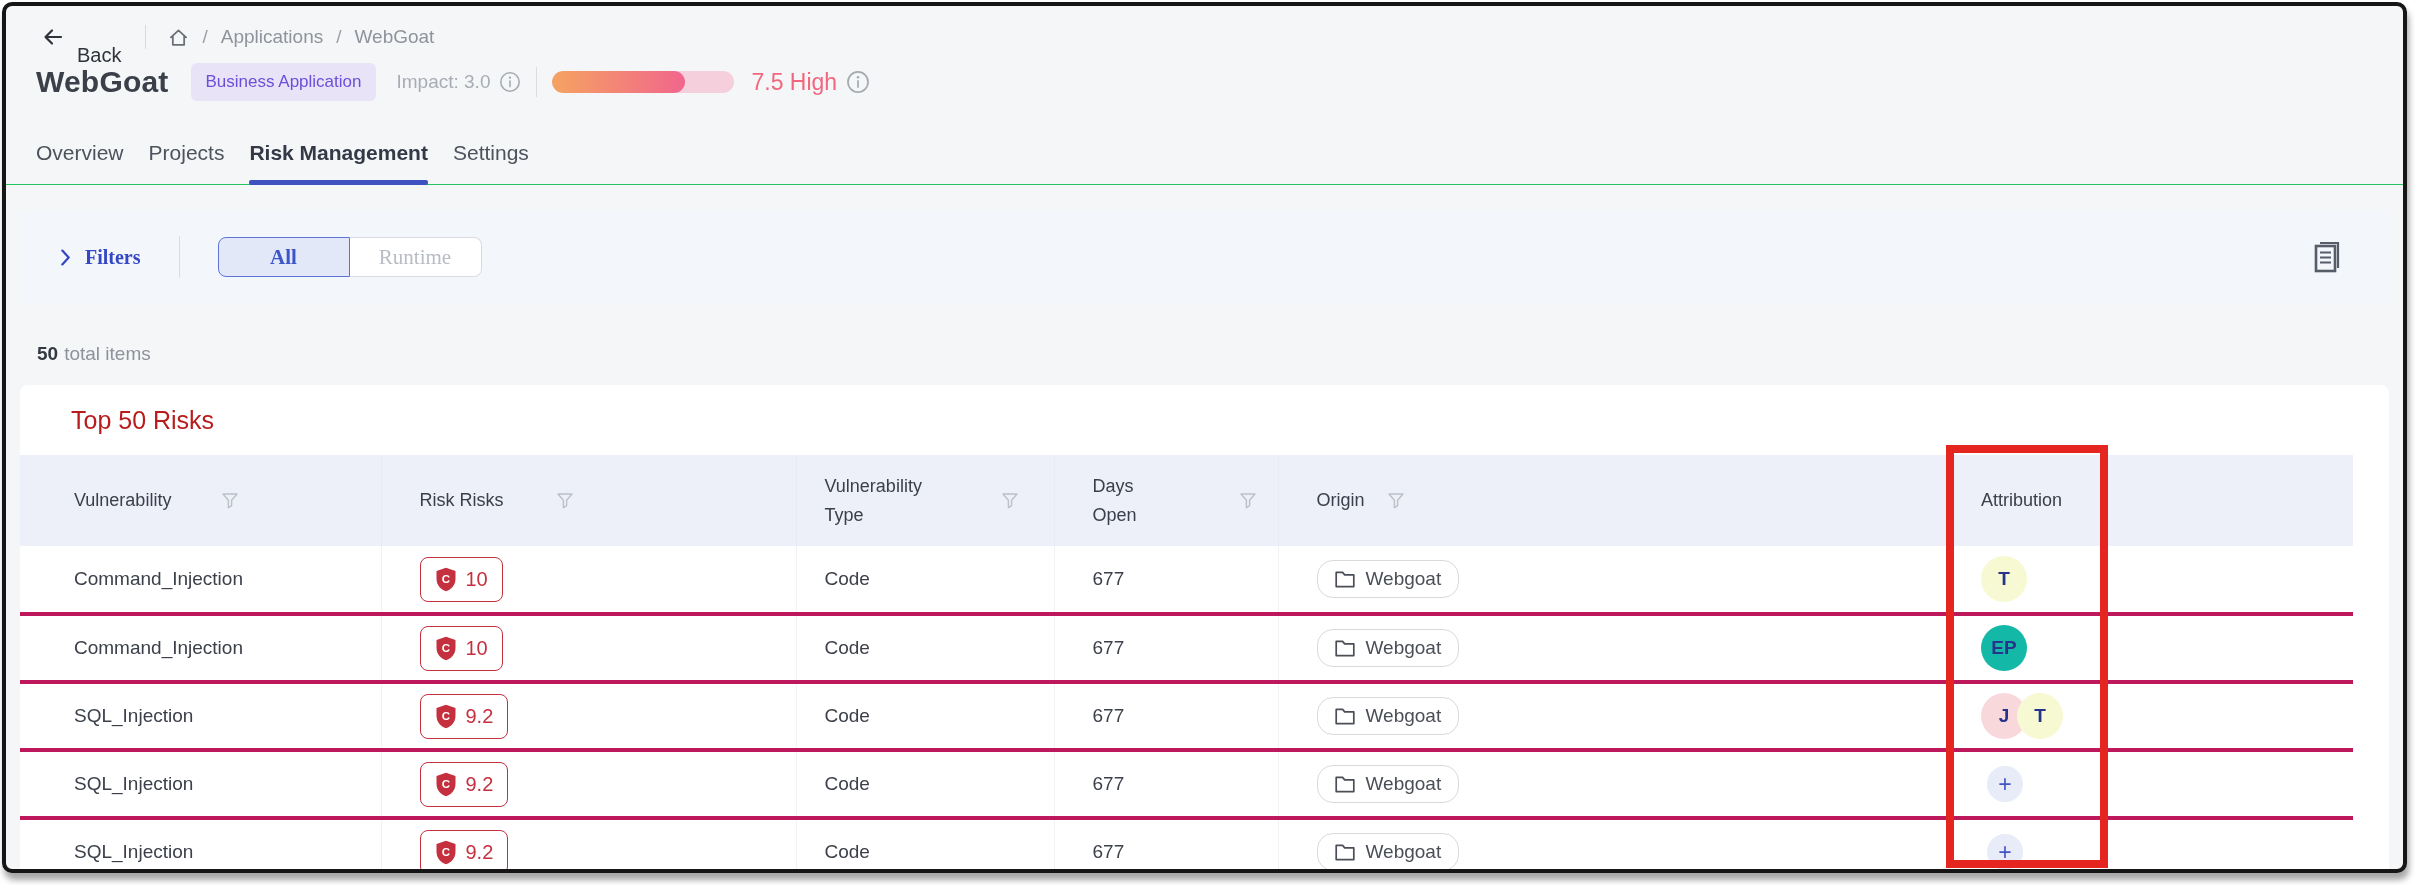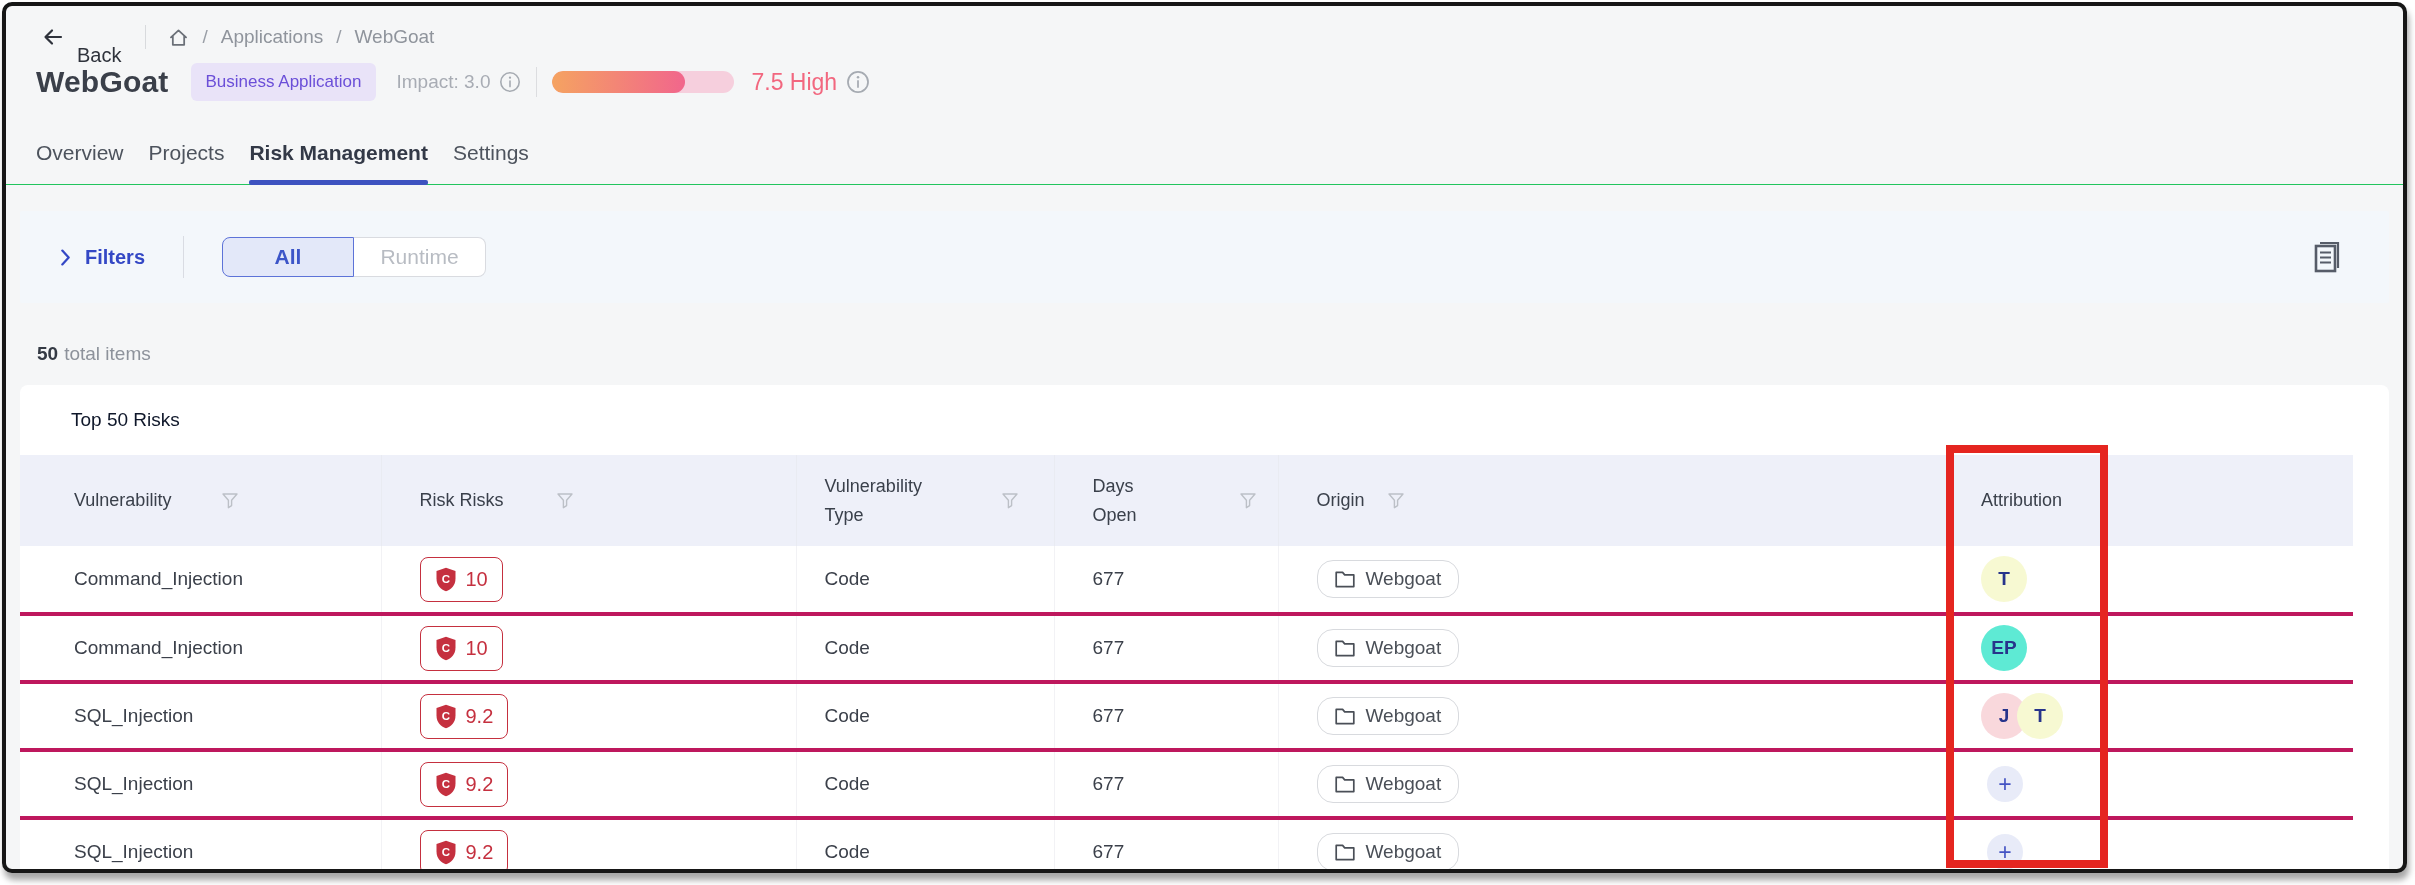--- a/index.html
+++ b/index.html
@@ -44,21 +44,21 @@
   .tab { font-size: 21px; color: #4d535d; line-height: 26px; padding-bottom: 18px; cursor: pointer; position: relative; }
   .tab.active { color: #333947; font-weight: 700; }
   .tab.active::after {
     content: ""; position: absolute; left: 0; right: 0; bottom: -1px;
     height: 5px; background: #3d52c0; border-radius: 2px;
   }
 
   
   .filters-bar {
     margin: 26px 14px 0; height: 92px; background: #f3f7fb;
-    display: flex; align-items: center; padding: 0 40px; border-radius: 2px;
+    display: flex; align-items: center; padding: 0 40px; border-radius: 2px; font-family: Liberation Serif, serif;
   }
   .filters-toggle { display: flex; align-items: center; gap: 14px; cursor: pointer; }
   .filters-toggle .lbl { font-size: 20px; font-weight: 700; color: #3448c5; }
   .f-divider { width: 1px; height: 42px; background: #d9dce3; margin: 0 38px; }
   .segmented { display: flex; height: 40px; }
   .seg-btn {
     width: 132px; display: flex; align-items: center; justify-content: center;
     font-size: 21px; cursor: pointer; background: #ffffff;
     border: 1px solid #d9dbe0; color: #b8bcc3;
   }
@@ -66,21 +66,21 @@
   .seg-btn.last  { border-radius: 0 8px 8px 0; border-left: none; }
   .seg-btn.selected { background: #e3e8f9; border: 1px solid #5d73d8; color: #3c55c8; font-weight: 700; }
   .report-btn { margin-left: auto; margin-right: 6px; cursor: pointer; display: flex; }
 
   
   .summary { margin: 40px 0 0 31px; height: 26px; font-size: 19px; color: #8d929b; }
   .summary b { color: #343a44; margin-right: 6px; }
 
   
   .card { margin: 16px 14px 0; background: #ffffff; border-radius: 8px 8px 0 0; height: 520px; }
-  .card-title { height: 70px; display: flex; align-items: center; padding-left: 51px; font-size: 19px; color: #0f172a; }
+  .card-title { height: 70px; display: flex; align-items: center; padding-left: 51px; font-size: 25px; color: #b91c1c; }
   table { border-collapse: collapse; table-layout: fixed; width: 2333px; }
   thead th {
     background: #eef0f9; height: 91px; text-align: left;
     font-size: 18px; font-weight: 500; color: #3a404b; vertical-align: middle;
   }
   th .th-inner { display: flex; align-items: center; }
   th .funnel { flex: none; cursor: pointer; }
   tbody td { height: 68px; vertical-align: middle; font-size: 19px; color: #3b404a; }
   tbody tr { border-bottom: 4px solid #be185d; background: #ffffff; }
   th:nth-child(-n+4), td:nth-child(-n+4) { border-right: 1px solid #e9ebf2; }
@@ -312,21 +312,21 @@
     <td>
       <span class="origin-chip">
         <svg width="20" height="17" viewBox="0 0 20 17" fill="none" stroke="#4a4f57" stroke-width="1.7" stroke-linejoin="round">
                   <path d="M1.2 15.6 V1.4 H7.6 L9.7 3.9 H18.8 V15.6 Z"></path>
                 </svg>
         <span>Webgoat</span>
       </span>
     </td>
     <td>
               <div class="attr-wrap">
-                <span class="avatar" style="background: #5eead4;">EP</span>
+                <span class="avatar" style="background: #14b8a6;">EP</span>
               </div>
             </td>
   </tr>
           <tr class="risk-row">
     <td><span>SQL_Injection</span></td>
     <td>
       <span class="risk-badge">
         <svg width="22" height="25" viewBox="0 0 22 25">
           <path d="M11 0.8 20.5 4.1 V11.4 C20.5 18.4 16.3 22.3 11 24.2 C5.7 22.3 1.5 18.4 1.5 11.4 V4.1 Z" fill="#c5303f"></path>
           <text x="11" y="15.8" text-anchor="middle" font-size="11.5" font-weight="bold" fill="#ffffff" font-family="Liberation Sans, sans-serif">C</text>

